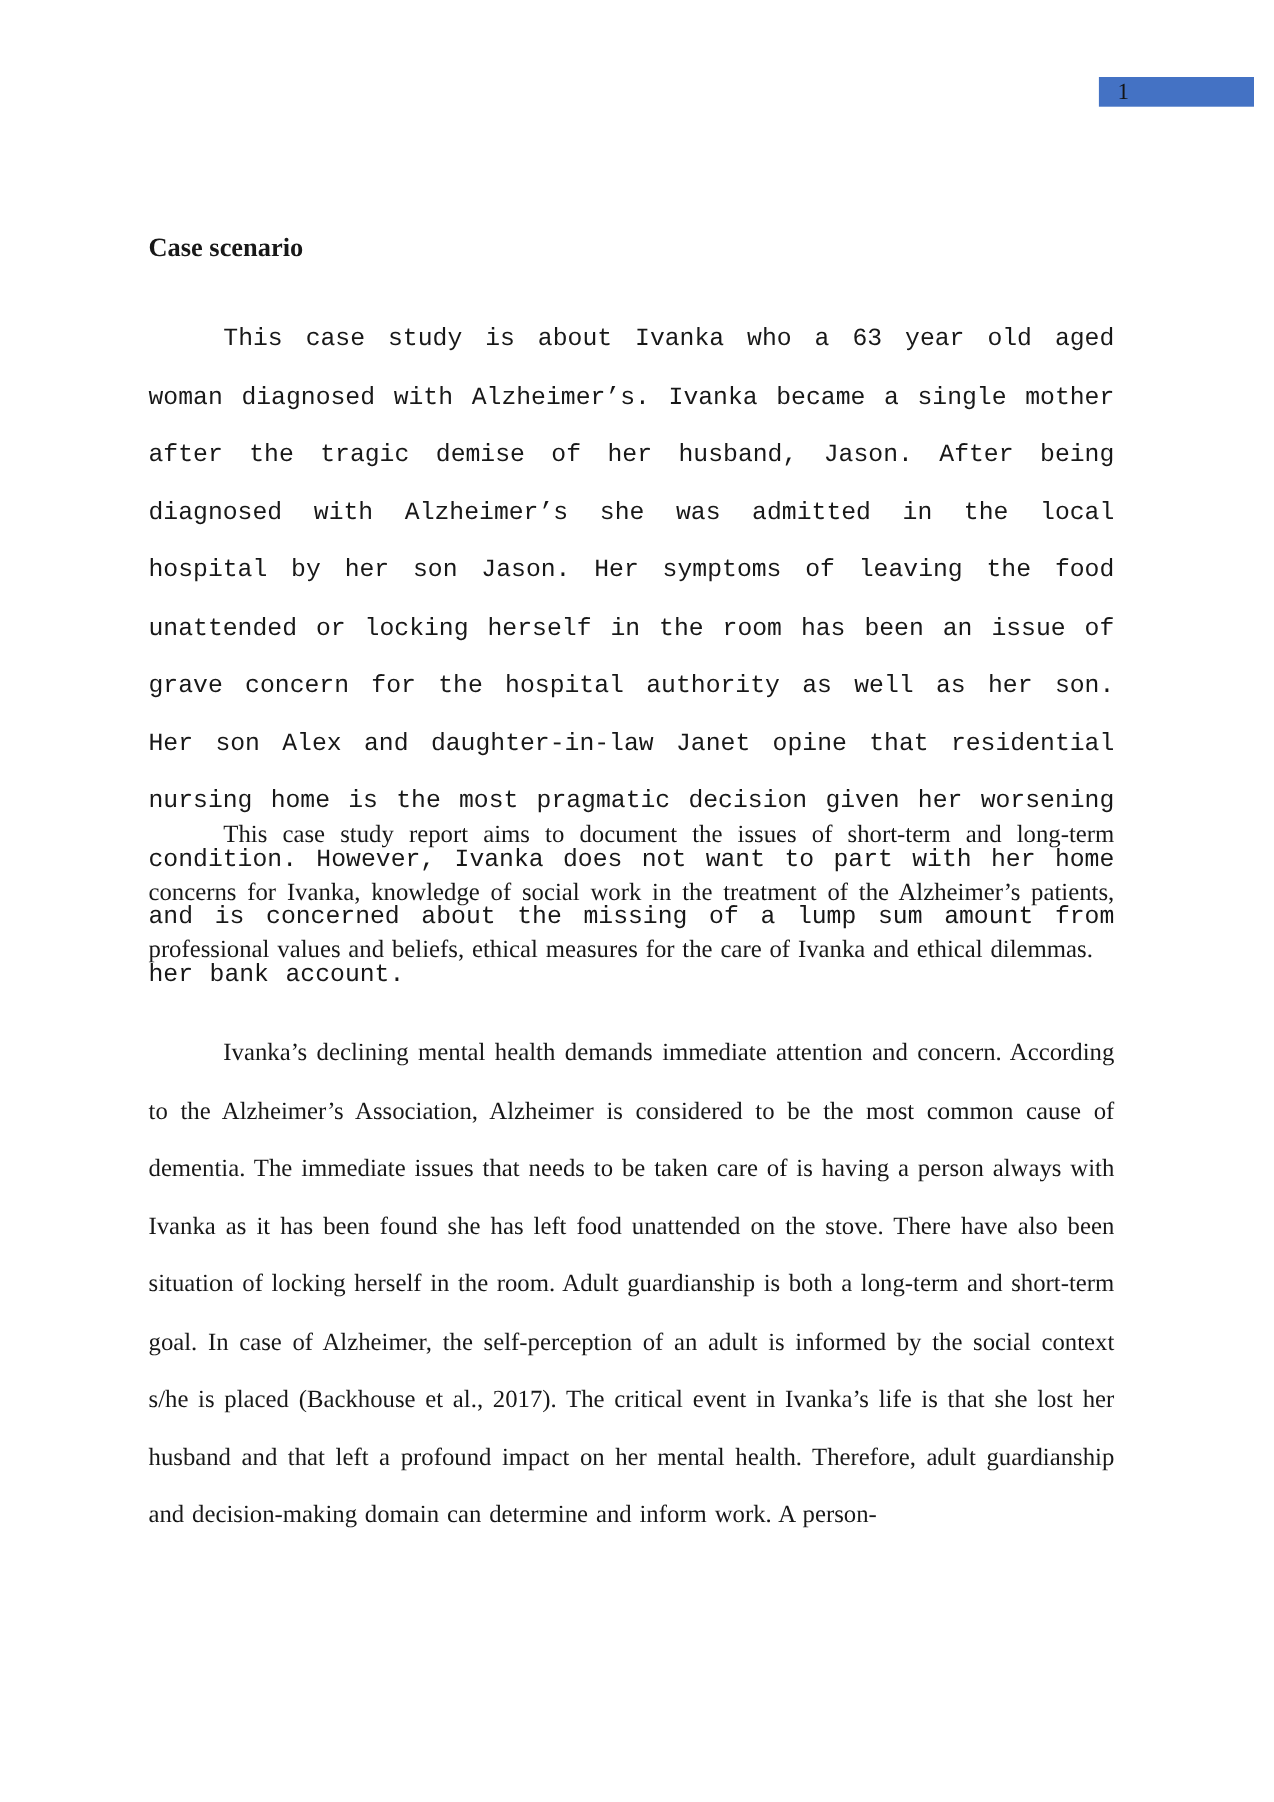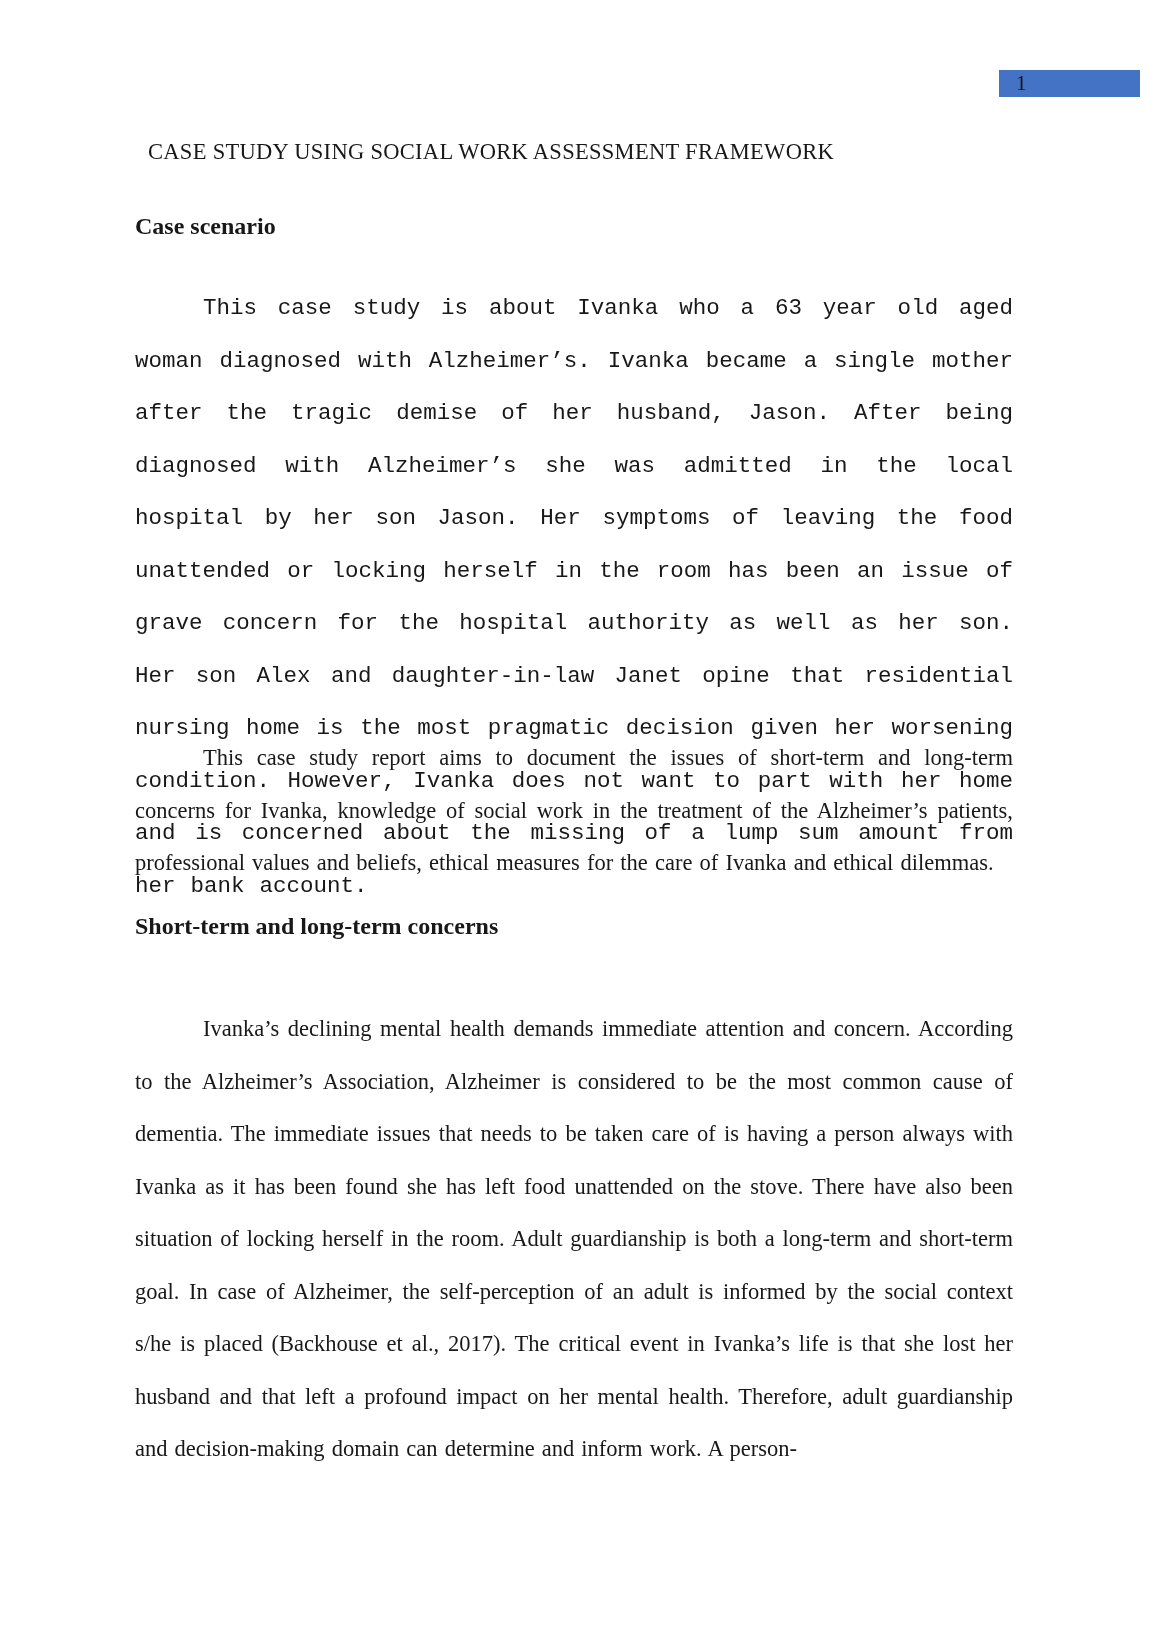--- a/index.html
+++ b/index.html
@@ -54,36 +54,34 @@
     line-height: 52.5px;
     text-align: justify;
     text-align-last: left;
     text-indent: 68px;
     word-spacing: 1.5px;
     hyphens: none;
     margin: 0;
   }
   #para-1 { top: 282px; font-family: Liberation Mono, monospace; }
   #para-2 { top: 732px; }
-  #para-3 { top: 1003px; }
+  #para-3 { top: 931px; }
 </style>
 </head>
 <body>
 
 <div class="page" style="background: rgb(255, 255, 255);">
 
   <div class="page-number-badge" style="background: rgb(68, 114, 196);">
     <span class="num">1</span>
   </div>
 
-  <div class="running-head">CASE STUDY USING SOCIAL WORK ASSESSMENT FRAMEWORK</div>
 
   <div class="doc-heading" id="heading-case-scenario">Case scenario</div>
 
   <p class="para" id="para-1">This case study is about Ivanka who a 63 year old aged woman diagnosed with Alzheimer’s. Ivanka became a single mother after the tragic demise of her husband, Jason. After being diagnosed with Alzheimer’s she was admitted in the local hospital by her son Jason. Her symptoms of leaving the food unattended or locking herself in the room has been an issue of grave concern for the hospital authority as well as her son. Her son Alex and daughter-in-law Janet opine that residential nursing home is the most pragmatic decision given her worsening condition. However, Ivanka does not want to part with her home and is concerned about the missing of a lump sum amount from her bank account.</p>
 
   <p class="para" id="para-2">This case study report aims to document the issues of short-term and long-term concerns for Ivanka, knowledge of social work in the treatment of the Alzheimer’s patients, professional values and beliefs, ethical measures for the care of Ivanka and ethical dilemmas.</p>
 
-  <div class="doc-heading" id="heading-short-long">Short-term and long-term concerns</div>
 
   <p class="para" id="para-3">Ivanka’s declining mental health demands immediate attention and concern. According to the Alzheimer’s Association, Alzheimer is considered to be the most common cause of dementia. The immediate issues that needs to be taken care of is having a person always with Ivanka as it has been found she has left food unattended on the stove. There have also been situation of locking herself in the room. Adult guardianship is both a long-term and short-term goal. In case of Alzheimer, the self-perception of an adult is informed by the social context s/he is placed (Backhouse et al., 2017). The critical event in Ivanka’s life is that she lost her husband and that left a profound impact on her mental health. Therefore, adult guardianship and decision-making domain can determine and inform work. A person-</p>
 
 </div>
 
 </body></html>

